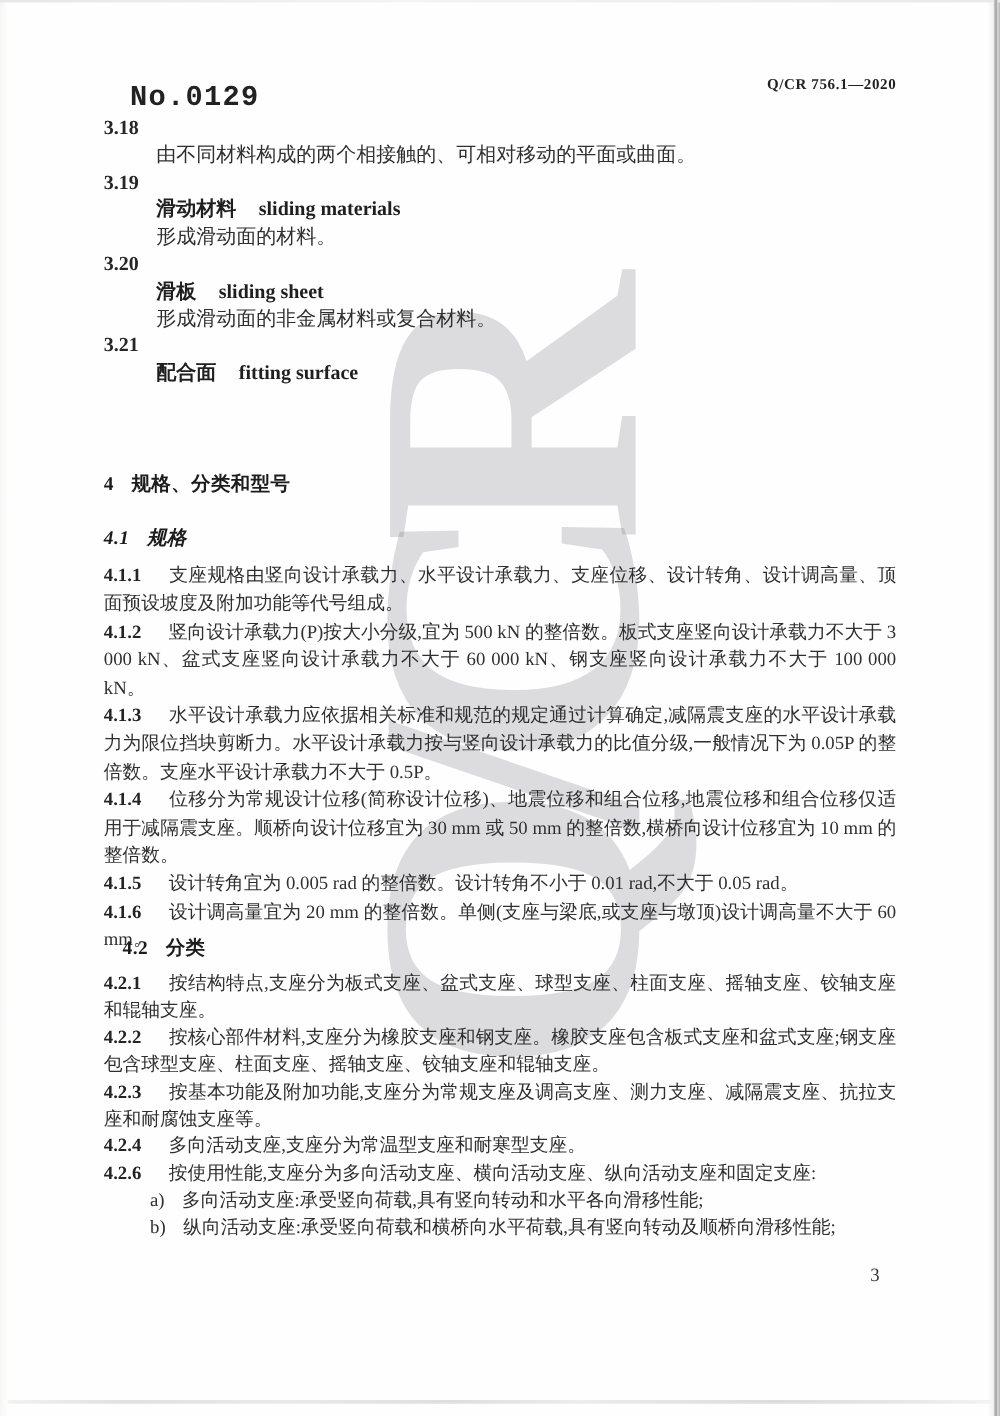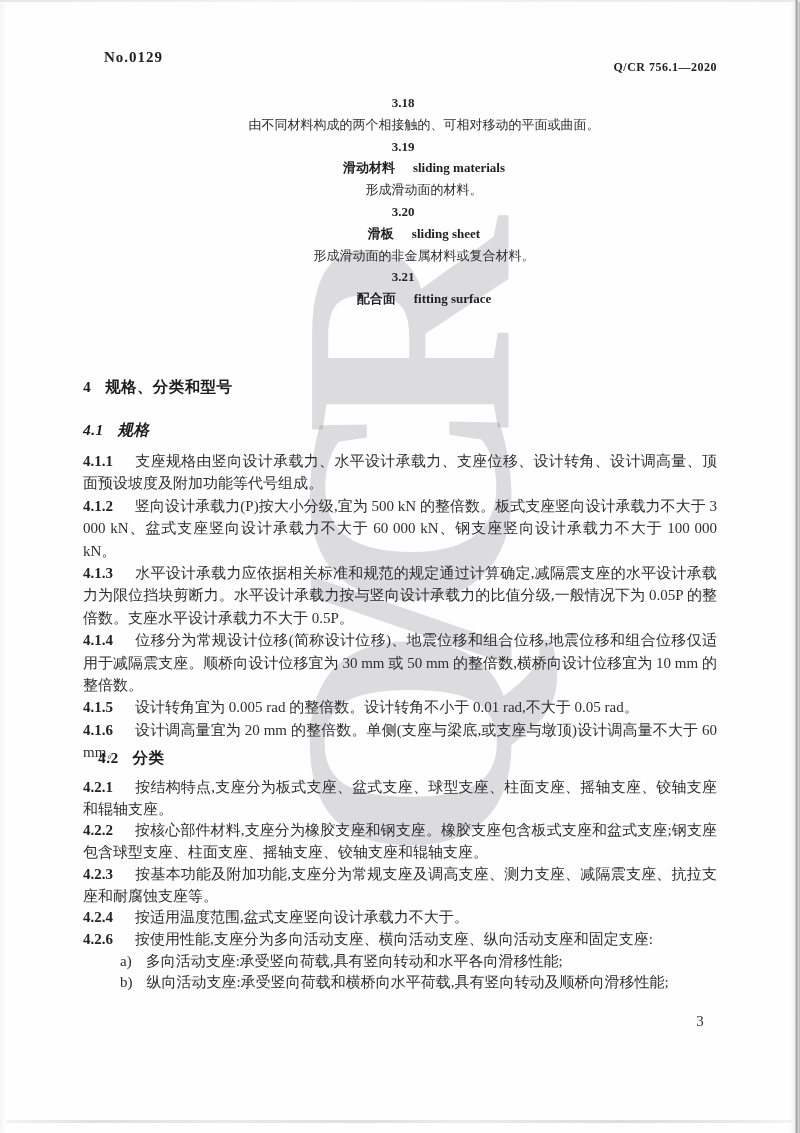--- a/index.html
+++ b/index.html
@@ -25,24 +25,24 @@
     transform-origin:center;
     font-family:"Liberation Serif","DejaVu Serif",serif;
     font-weight:700;
     font-size:300px;
     letter-spacing:-0.12em;
     color:rgba(98,101,110,0.22);
     white-space:nowrap;
     user-select:none;
     pointer-events:none;
   }
-  .hdr-no{position:absolute;left:104px;top:49px;font-size:15px;font-weight:700;letter-spacing:1px;color:#222;}
+  .hdr-no{position:absolute;left:104px;top:65px;font-size:23px;font-weight:700;letter-spacing:1px;color:#222;font-family:Liberation Mono, monospace;}
   .hdr-code{position:absolute;right:83px;top:60px;font-size:12px;font-weight:700;letter-spacing:0.5px;color:#222;}
 
-  .terms{position:absolute;left:83px;top:92px;width:640px;line-height:21.8px;font-size:13px;text-align:center;}
+  .terms{position:absolute;left:83px;top:92px;width:640px;line-height:21.8px;font-size:16px;}
   .term-num{font-weight:700;color:#262626;}
   .term-name{padding-left:42px;font-weight:700;color:#1f1f1f;}
   .term-name .en{margin-left:18px;}
   .term-def{padding-left:42px;color:#2f2f2f;}
 
   .h-sec{position:absolute;left:83px;font-size:15.5px;font-weight:700;color:#1c1c1c;letter-spacing:0.4px;}
   .h-sec .hnum{margin-right:14px;}
   .h4{top:377px;}
   .h41{top:420px;font-style:italic;}
   .h42{top:748px;margin-left:15px;}
@@ -105,21 +105,21 @@
   </div>
 
   <div class="h-sec h42">
     <span class="hnum">4.2</span><span>分类</span>
   </div>
 
   <div class="clauses c42">
     <p><span class="cnum">4.2.1</span><span>按结构特点,支座分为板式支座、盆式支座、球型支座、柱面支座、摇轴支座、铰轴支座和辊轴支座。</span></p>
     <p><span class="cnum">4.2.2</span><span>按核心部件材料,支座分为橡胶支座和钢支座。橡胶支座包含板式支座和盆式支座;钢支座包含球型支座、柱面支座、摇轴支座、铰轴支座和辊轴支座。</span></p>
     <p><span class="cnum">4.2.3</span><span>按基本功能及附加功能,支座分为常规支座及调高支座、测力支座、减隔震支座、抗拉支座和耐腐蚀支座等。</span></p>
-    <p><span class="cnum">4.2.4</span><span>按适用温度范围,盆式支座竖向设计承载力不大于。</span></p>
+    <p><span class="cnum">4.2.4</span><span>多向活动支座,支座分为常温型支座和耐寒型支座。</span></p>
     <p><span class="cnum">4.2.6</span><span>按使用性能,支座分为多向活动支座、横向活动支座、纵向活动支座和固定支座:</span></p>
     <p class="list-item"><span class="marker">a)</span><span>多向活动支座:承受竖向荷载,具有竖向转动和水平各向滑移性能;</span></p>
     <p class="list-item"><span class="marker">b)</span><span>纵向活动支座:承受竖向荷载和横桥向水平荷载,具有竖向转动及顺桥向滑移性能;</span></p>
   </div>
 
   <div class="page-number">3</div>
 
 </div>
 
 </body></html>

